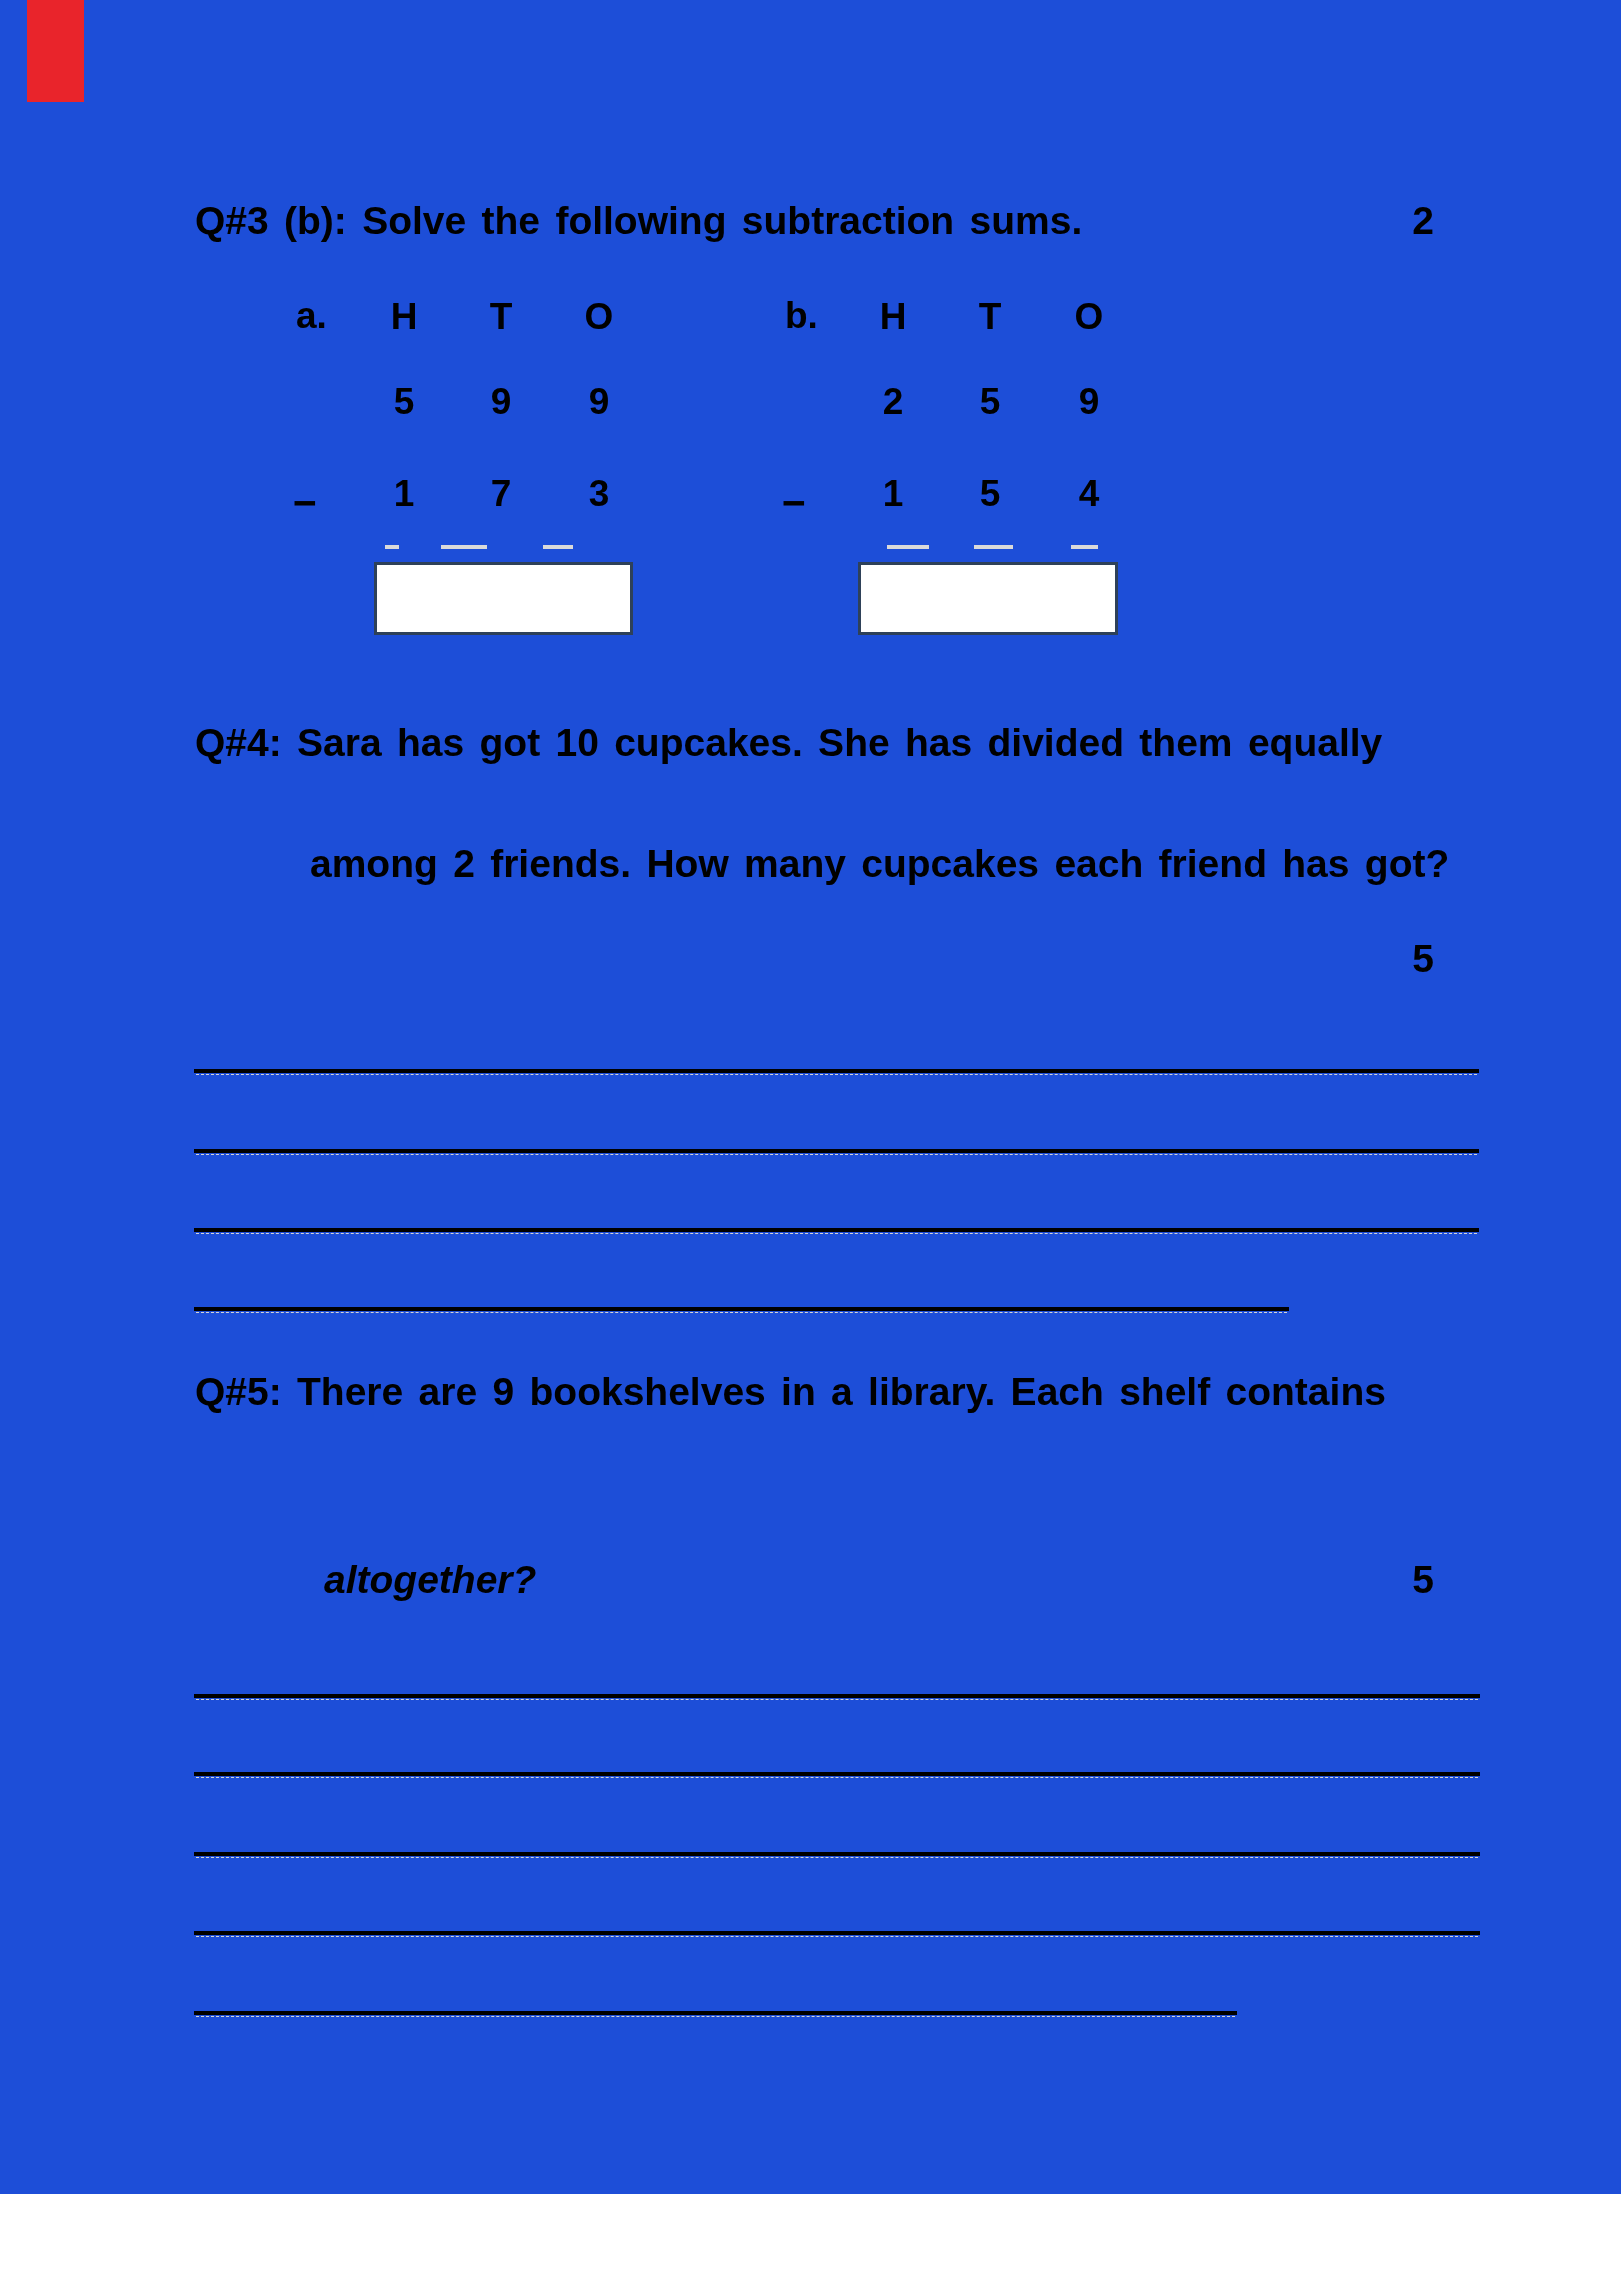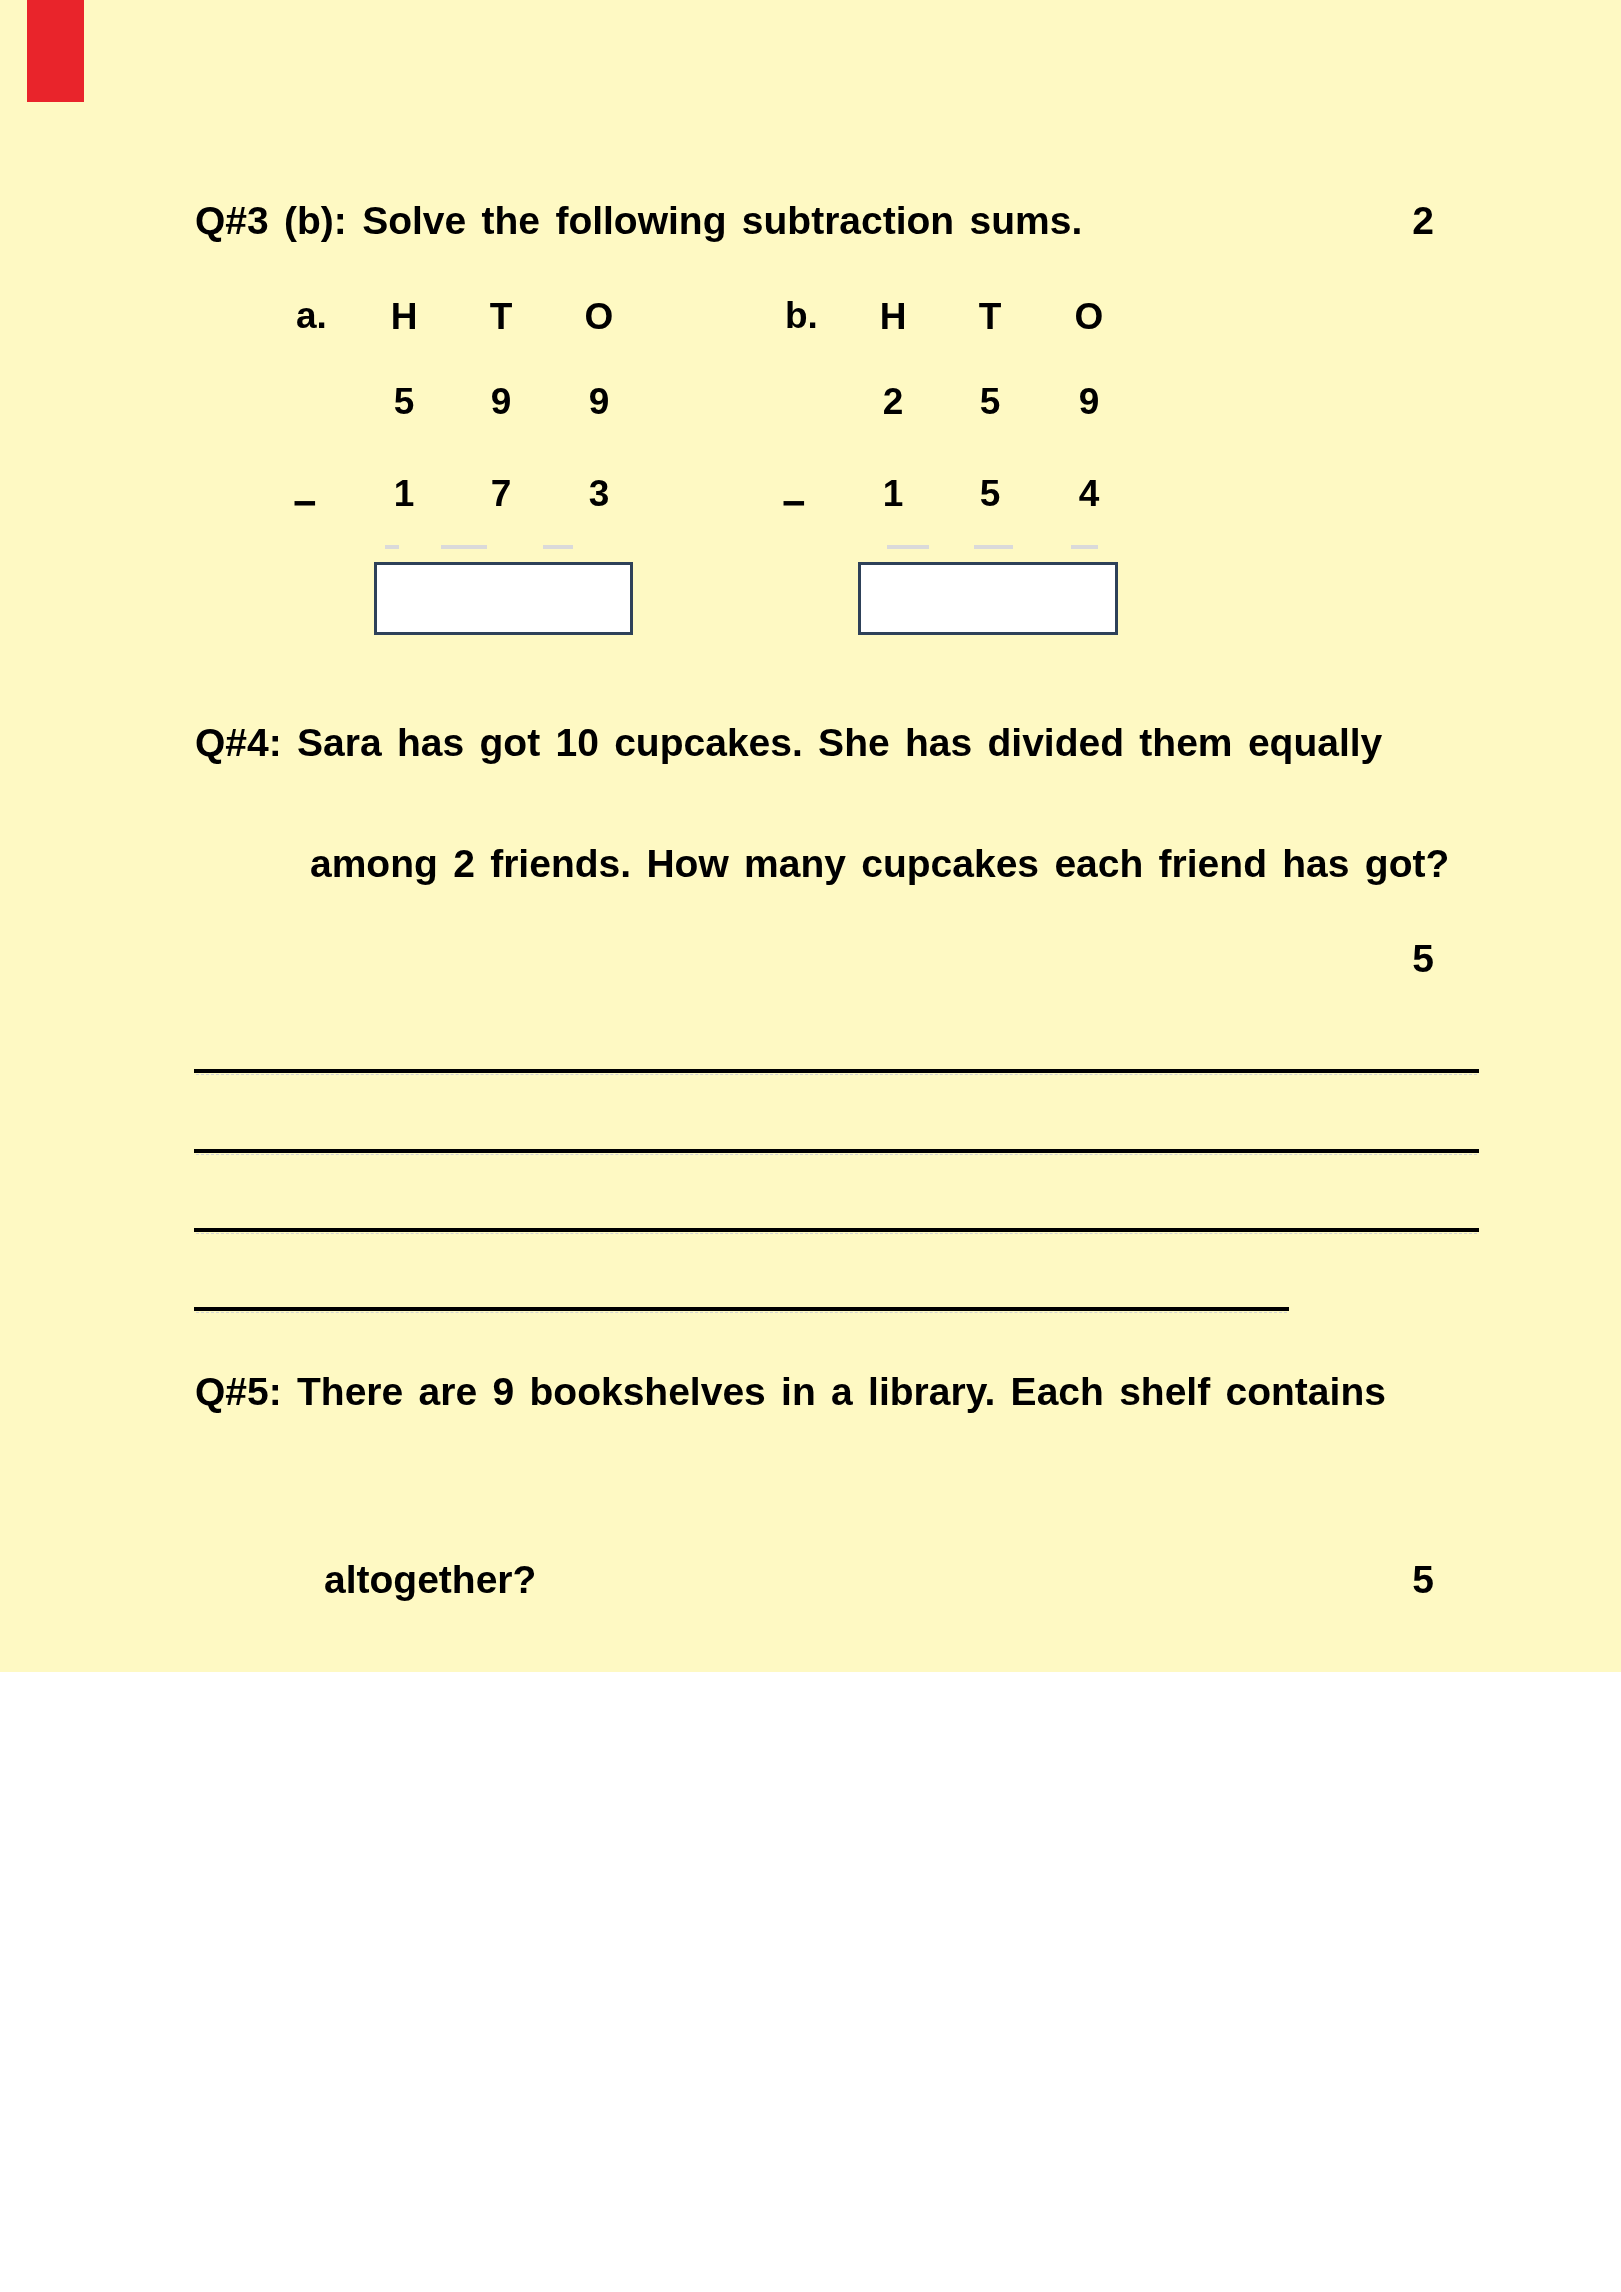--- a/index.html
+++ b/index.html
@@ -1,21 +1,21 @@
 <!DOCTYPE html>
 <html style="font-size:14.3px"><head>
 <meta charset="utf-8">
 <style>
   * { box-sizing: border-box; }
   html, body { margin: 0; padding: 0; background: #ffffff; }
   .page {
     position: relative;
     width: 1622px;
-    height: 1672px;
-    background: #fef9c3;
+    height: 2194px;
+    background: #1d4ed8;
     font-family: "Liberation Sans", sans-serif;
     color: #000000;
     overflow: hidden;
   }
   
   .t {
     position: absolute;
     font-weight: 700;
     font-size: 39px;
     line-height: 1;
@@ -142,21 +142,21 @@
   <div class="t" style="left:195px; top:723px;">Q#4: Sara has got 10 cupcakes. She has divided them equally</div>
   <div class="t" style="left:310px; top:844px;">among 2 friends. How many cupcakes each friend has got?</div>
   <div class="mark" style="top:939px;">5</div>
 
   <div class="ansline" style="top:1069px; width:1285px;"></div>
   <div class="ansline" style="top:1149px; width:1285px;"></div>
   <div class="ansline" style="top:1228px; width:1285px;"></div>
   <div class="ansline" style="top:1307px; width:1095px;"></div>
 
   <div class="t" style="left:195px; top:1372px;">Q#5: There are 9 bookshelves in a library. Each shelf contains</div>
-  <div class="t" style="left:324px; top:1560px;">altogether?</div>
+  <div class="t" style="left:324px; top:1560px;font-style:italic;">altogether?</div>
   <div class="mark" style="top:1560px;">5</div>
 
   <div class="ansline" style="top:1694px; width:1286px;"></div>
   <div class="ansline" style="top:1772px; width:1286px;"></div>
   <div class="ansline" style="top:1852px; width:1286px;"></div>
   <div class="ansline" style="top:1931px; width:1286px;"></div>
   <div class="ansline" style="top:2011px; width:1043px;"></div>
 
 </div>
 

